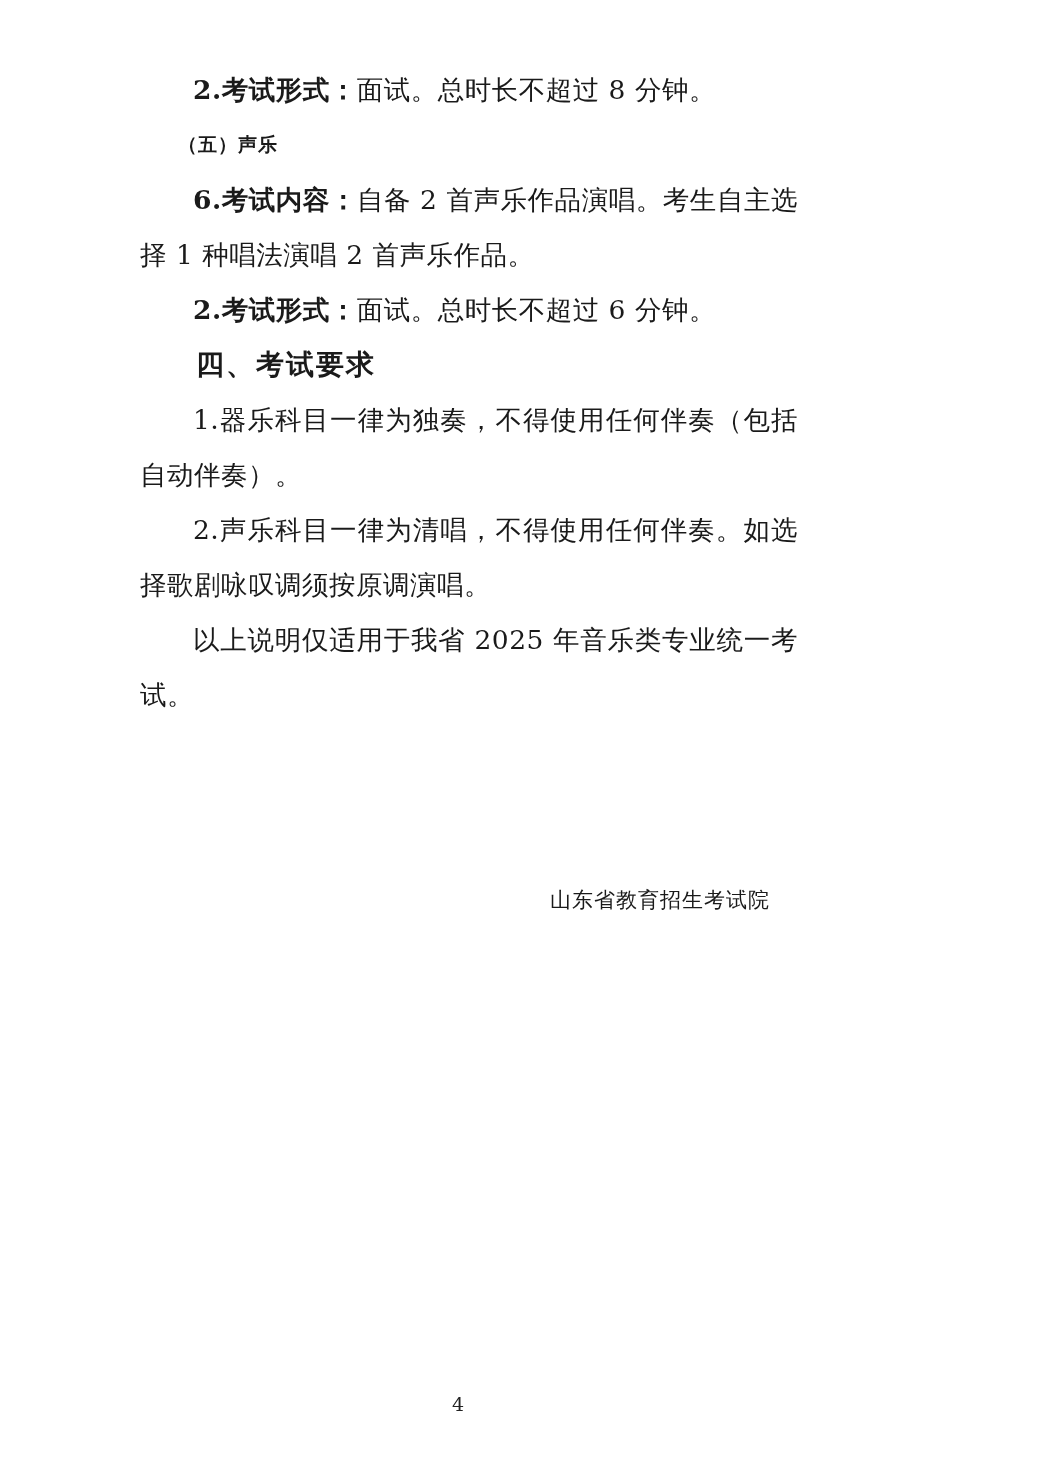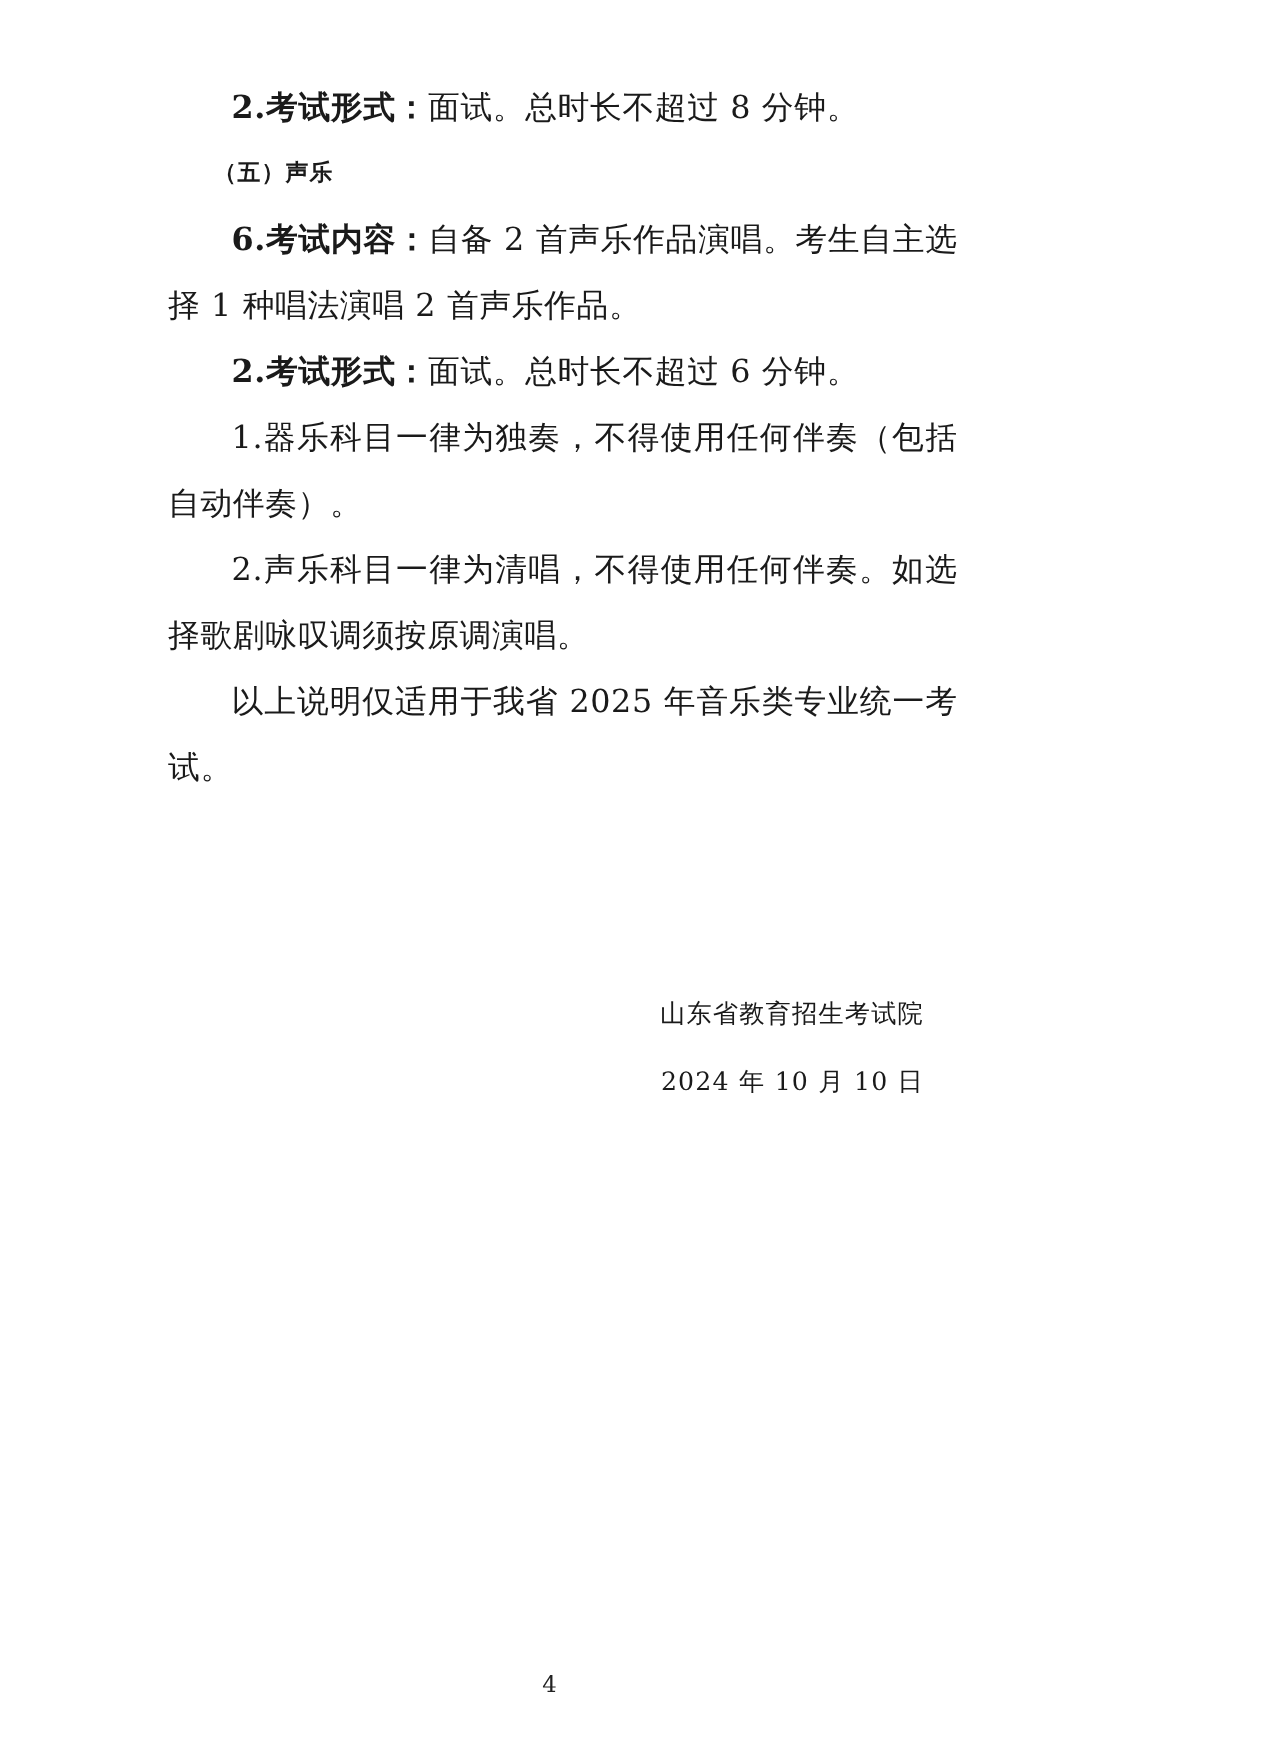--- a/index.html
+++ b/index.html
@@ -81,26 +81,26 @@
 
   <p class="para indent"><span class="bold-lead">2.考试形式：</span><span>面试。总时长不超过 8 分钟。</span></p>
 
   <p class="heading">（五）声乐</p>
 
   <p class="para indent"><span class="bold-lead">6.考试内容：</span><span>自备 2 首声乐作品演唱。考生自主选择 1 种唱法演唱 2 首声乐作品。</span></p>
 
 
   <p class="para indent"><span class="bold-lead">2.考试形式：</span><span>面试。总时长不超过 6 分钟。</span></p>
 
+  <p class="section-heading">四、考试要求</p>
 
   <p class="para indent"><span>1.器乐科目一律为独奏，不得使用任何伴奏（包括自动伴奏）。</span></p>
 
   <p class="para indent"><span>2.声乐科目一律为清唱，不得使用任何伴奏。如选择歌剧咏叹调须按原调演唱。</span></p>
 
   <p class="para indent"><span>以上说明仅适用于我省 2025 年音乐类专业统一考试。</span></p>
 
   <div class="signature-block">
     <div class="signature-line">山东省教育招生考试院</div>
-    <div class="signature-line">2024 年 10 月 10 日</div>
   </div>
 
   <div class="page-number">4</div>
 </div>
 
 </body></html>

